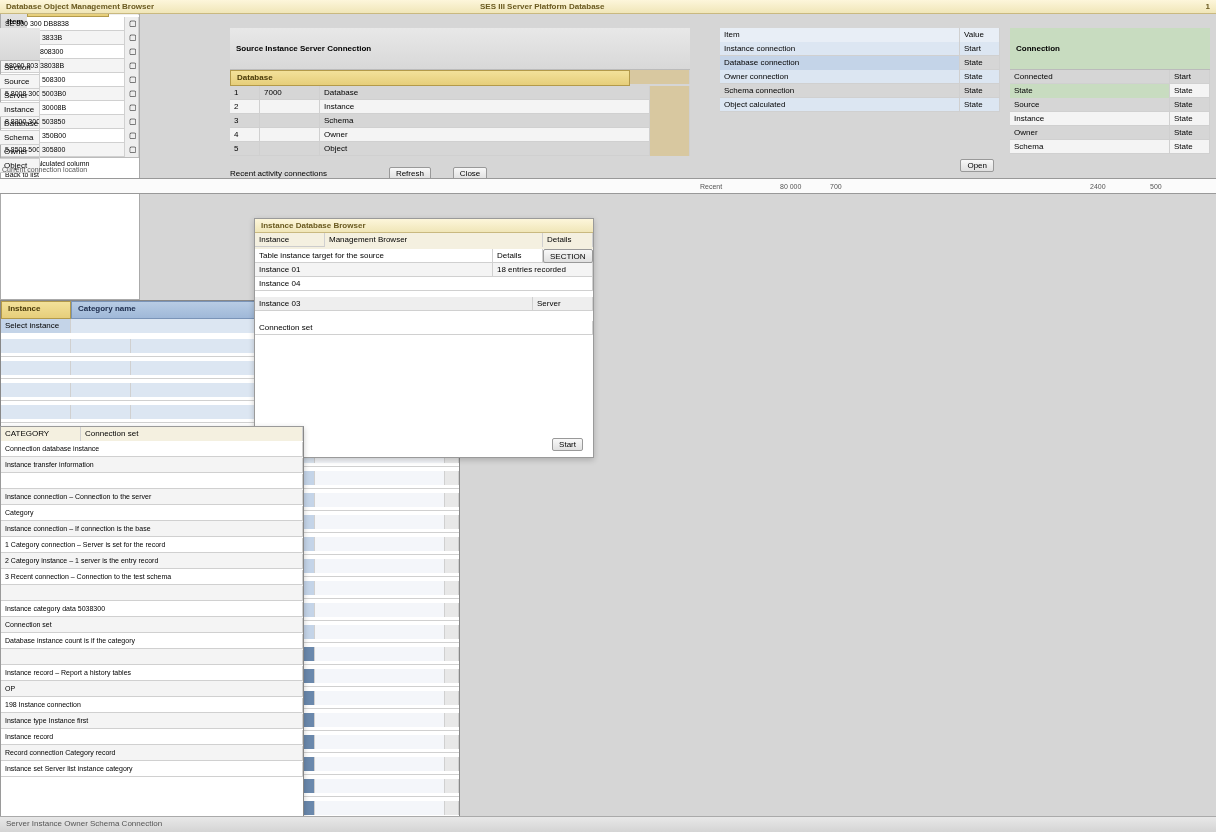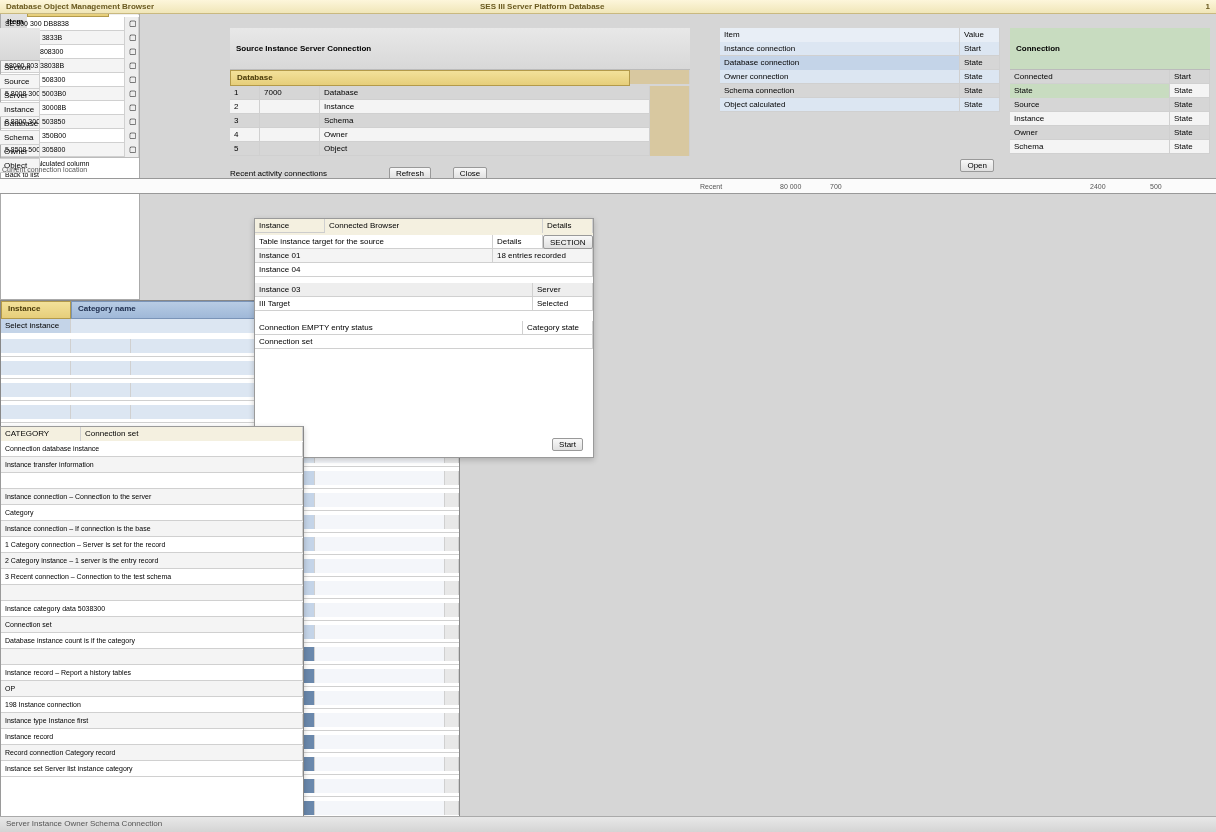--- a/index.html
+++ b/index.html
@@ -183,51 +183,44 @@
 
 <div class="axis-row">
   <span class="tick" style="left:700px">Recent</span>
   <span class="tick" style="left:780px">80 000</span>
   <span class="tick" style="left:830px">700</span>
   <span class="tick" style="left:1090px">2400</span>
   <span class="tick" style="left:1150px">500</span>
 </div>
 
 <div id="dlgA" class="window">
+  <div class="titlebar">Instance Database Browser</div>
   <div style="display:flex;height:16px;background:#f4f0e0">
     <div class="cell" style="width:70px;border-bottom:1px solid #ccc">Instance</div>
-    <div class="cell flex1">Connected Browser</div>
+    <div class="cell flex1">Management Browser</div>
     <div class="cell" style="width:50px">Details</div>
   </div>
   <div class="row">
       <div class="cell flex1">Table instance target for the source</div>
       <div class="cell" style="width:50px">Details</div>
       <div class="cell btn" style="width:50px">SECTION</div>
     </div>
   <div class="row alt">
       <div class="cell flex1">Instance 01</div>
       <div class="cell" style="width:100px">18 entries recorded</div>
     </div>
   <div class="row">
       <div class="cell flex1">Instance 04</div>
     </div>
   <div style="height:6px"></div>
   <div class="row" style="background:#eee">
       <div class="cell flex1">Instance 03</div>
       <div class="cell" style="width:60px">Server</div>
     </div>
-  <div class="row">
-      <div class="cell flex1">III Target</div>
-      <div class="cell" style="width:60px">Selected</div>
-    </div>
   <div style="height:10px"></div>
-  <div class="row" style="font-size:7px">
-      <div class="cell flex1">Connection  EMPTY entry status</div>
-      <div class="cell" style="width:70px">Category state</div>
-    </div>
   <div class="row" style="font-size:7px">
       <div class="cell flex1">Connection set</div>
     </div>
   <div style="position:absolute;bottom:6px;right:10px" class="btn">Start</div>
 </div>
 
 <div id="dlgB">
   <div style="display:flex;height:16px">
     <div class="grey-hdr" style="width:26px">Item</div>
     <div class="section-hdr flex1">Instance tab</div>

